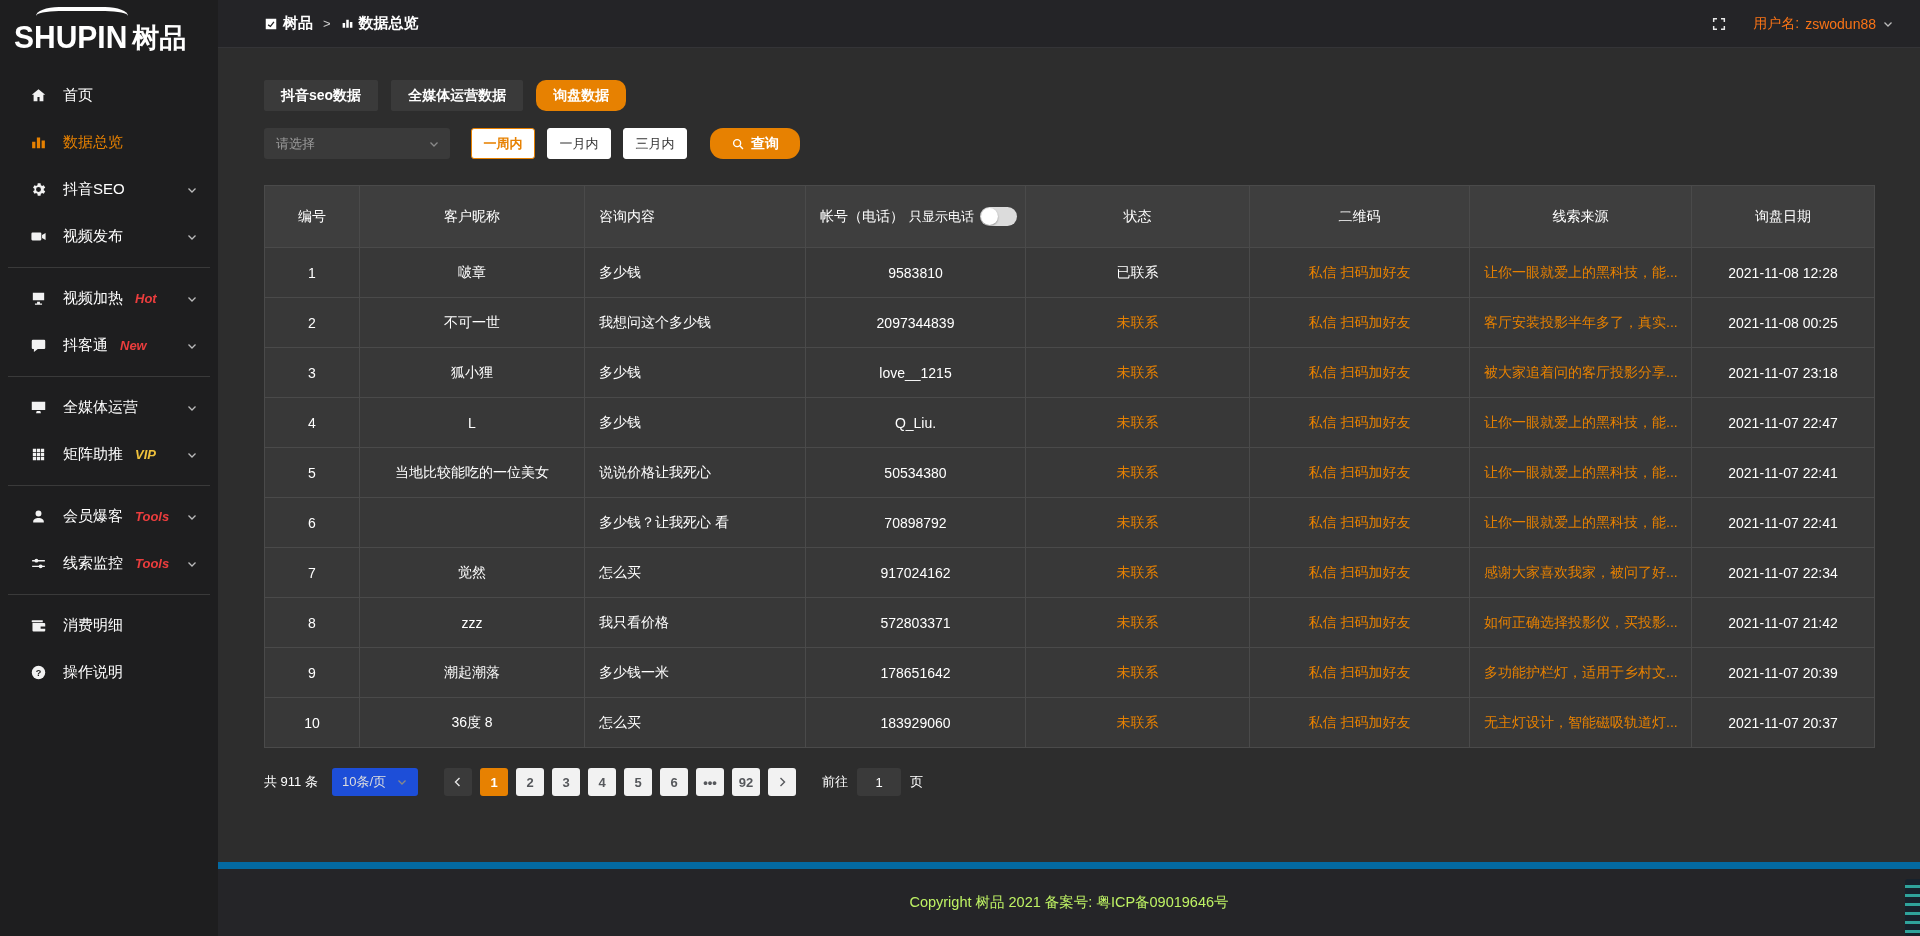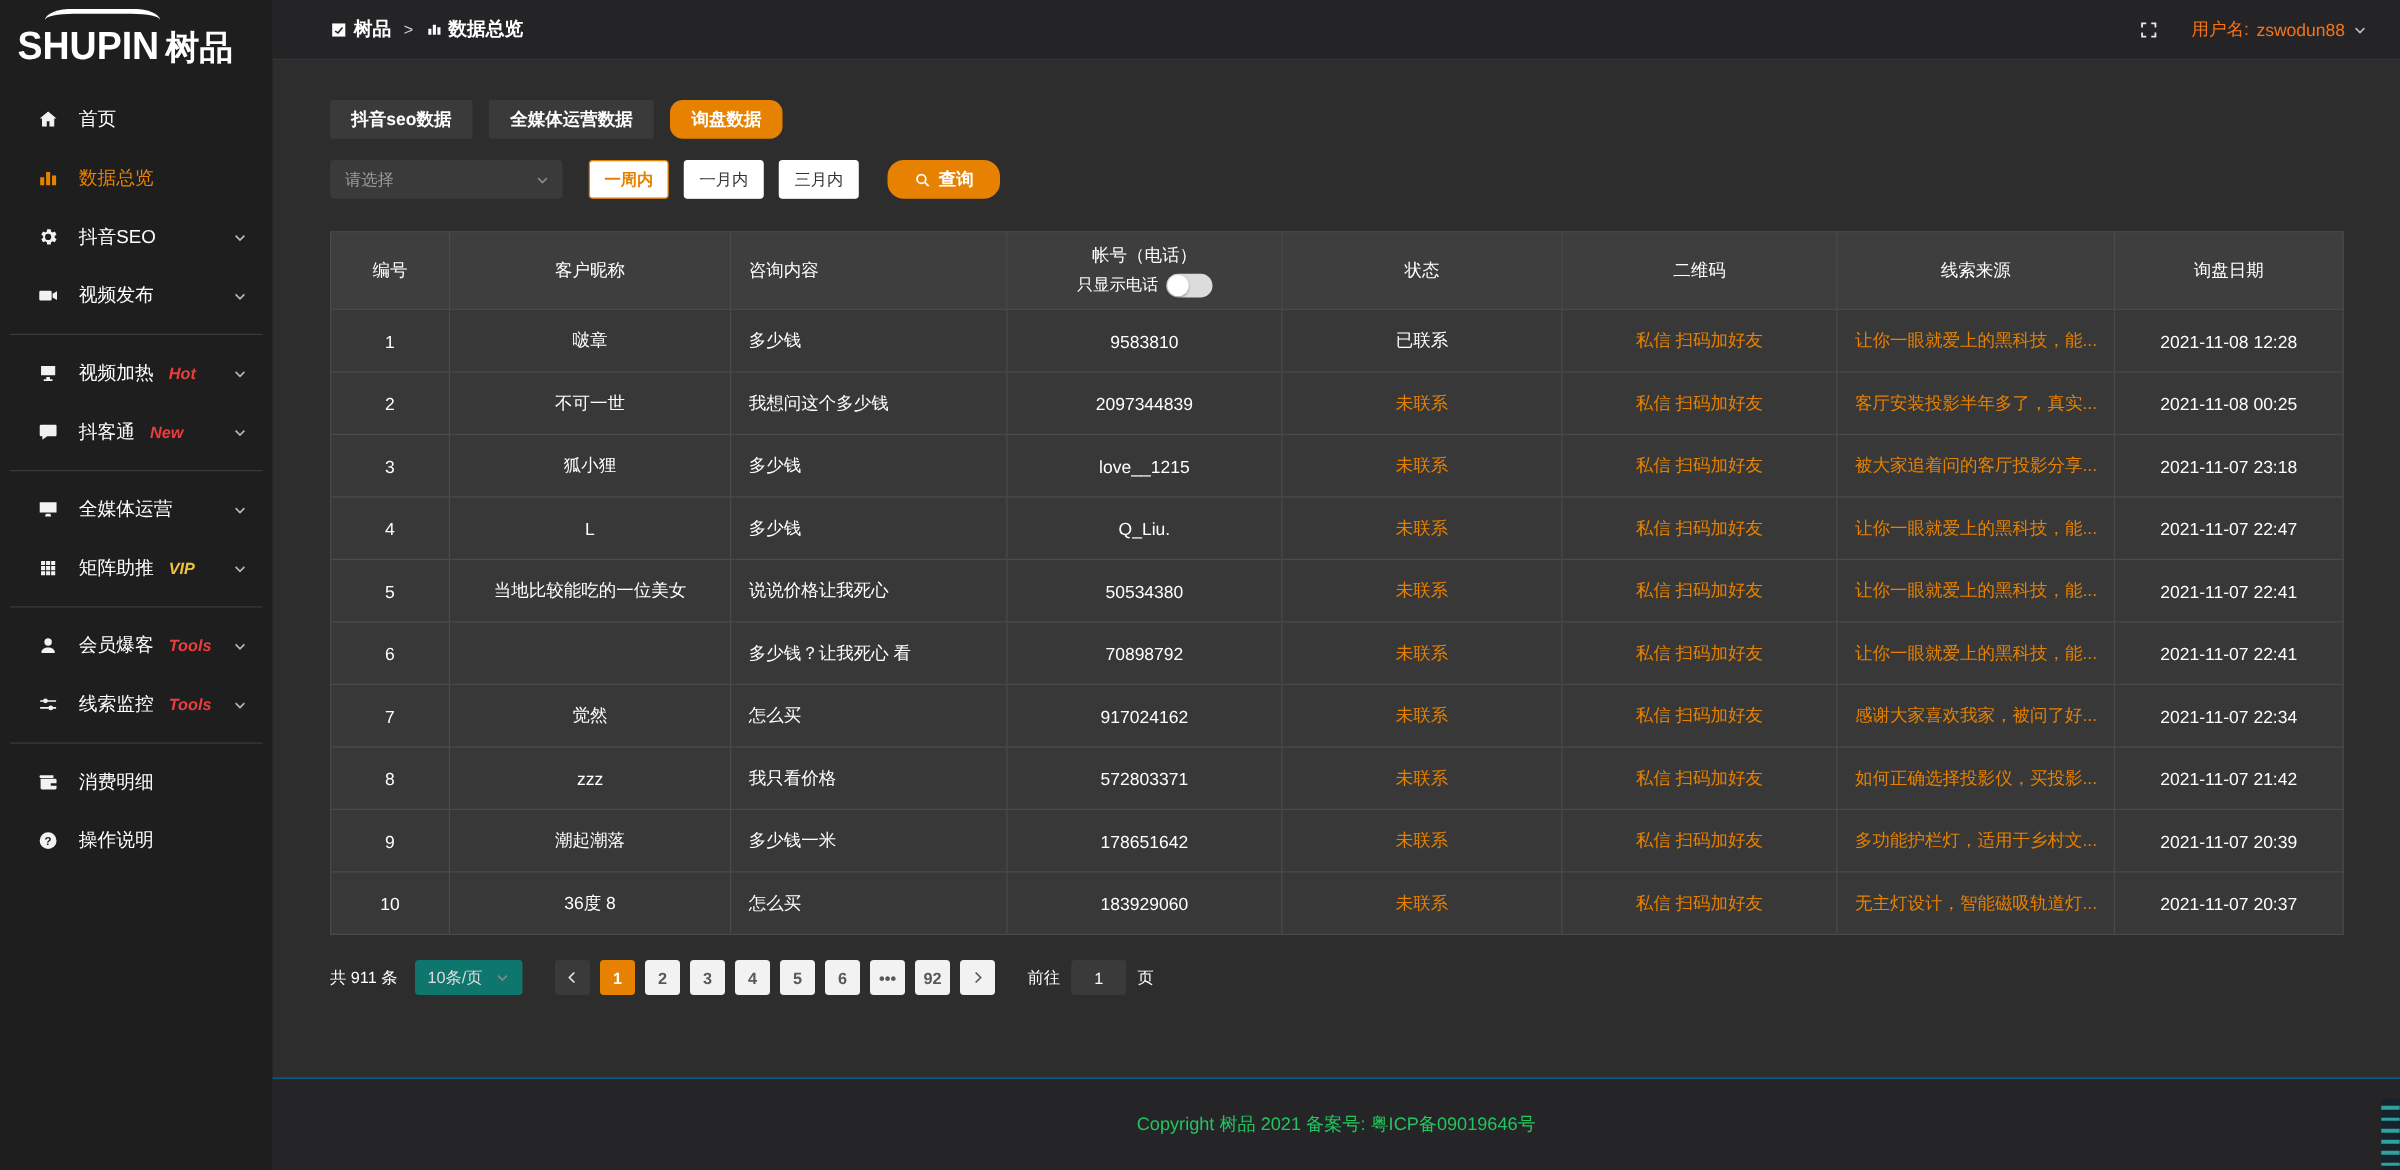--- a/index.html
+++ b/index.html
@@ -68,44 +68,44 @@
   
   table { width:100%; margin-top:26px; border-collapse:collapse; background:#383838;
           table-layout:fixed; }
   th, td { border:1px solid #4a4a4a; font-weight:normal; font-size:14px; padding:0 14px;
            text-align:center; overflow:hidden; white-space:nowrap; }
   thead th { height:62px; background:#3e3e3e; color:#fff; }
   tbody td { height:50px; color:#fff; }
   .al { text-align:left; }
   .orange { color:#e78101; }
   .link { color:#e78101; cursor:pointer; }
-  .ph-head { display:flex; flex-direction:column; align-items:center; gap:5px; }
+  .ph-head { display:flex; flex-direction:row; align-items:center; gap:5px; }
   .ph-sub { display:flex; align-items:center; gap:6px; font-size:13px; }
   .toggle { width:37px; height:19px; background:#dcdcdc; border-radius:10px; position:relative;
             cursor:pointer; }
   .toggle-knob { position:absolute; top:1px; left:1px; width:17px; height:17px; background:#fff;
                  border-radius:50%; box-shadow:0 1px 2px rgba(0,0,0,.35); }
 
   
   .pagination { display:flex; align-items:center; margin-top:20px; font-size:13px; color:#fff; }
   .pg-total { margin-right:14px; }
-  .pg-size { height:28px; background:#0f766e; border-radius:3px; display:flex; align-items:center;
+  .pg-size { height:28px; background:#1d4ed8; border-radius:3px; display:flex; align-items:center;
              gap:10px; padding:0 10px; color:#ddd; cursor:pointer; margin-right:26px; }
   .pg-size .mi-chevron { margin:0; color:#888; }
   .pg-btn { min-width:28px; height:28px; margin-right:8px; border:none; border-radius:3px;
             background:#f2f2f2; color:#56585c; font-size:13px; font-weight:bold; cursor:pointer;
             display:flex; align-items:center; justify-content:center; font-family:inherit; }
   .pg-btn.dark { background:#3a3a3a; color:#e5e5e5; }
   .pg-btn.active { background:#e78101; color:#fff; }
   .pg-goto { display:flex; align-items:center; gap:9px; margin-left:18px; }
   .pg-input { width:44px; height:28px; background:#3a3a3a; border:none; border-radius:3px;
               color:#fff; text-align:center; font-size:13px; font-family:inherit; }
 
-  footer { height:74px; min-height:74px; background:#252528; border-top:1px solid #0369a1;
-           display:flex; align-items:center; justify-content:center; color:#22c55e;
+  footer { height:74px; min-height:74px; background:#252528; border-top:7px solid #0369a1;
+           display:flex; align-items:center; justify-content:center; color:#bef264;
            font-size:14.5px; }
 
   .float-widget { position:fixed; right:0; bottom:0; width:15px; height:57px;
                   background:#17222c; border-radius:3px 0 0 3px;
                   background-image:repeating-linear-gradient(to bottom,#17222c 0 6px,#2fa39b 6px 9px);
                   cursor:pointer; }
   svg { display:block; }
 </style>
 </head>
 <body>

